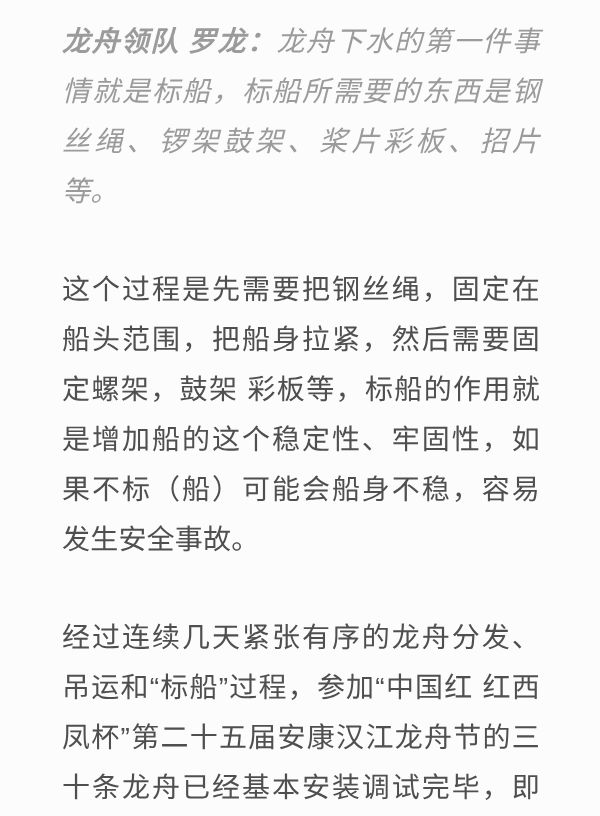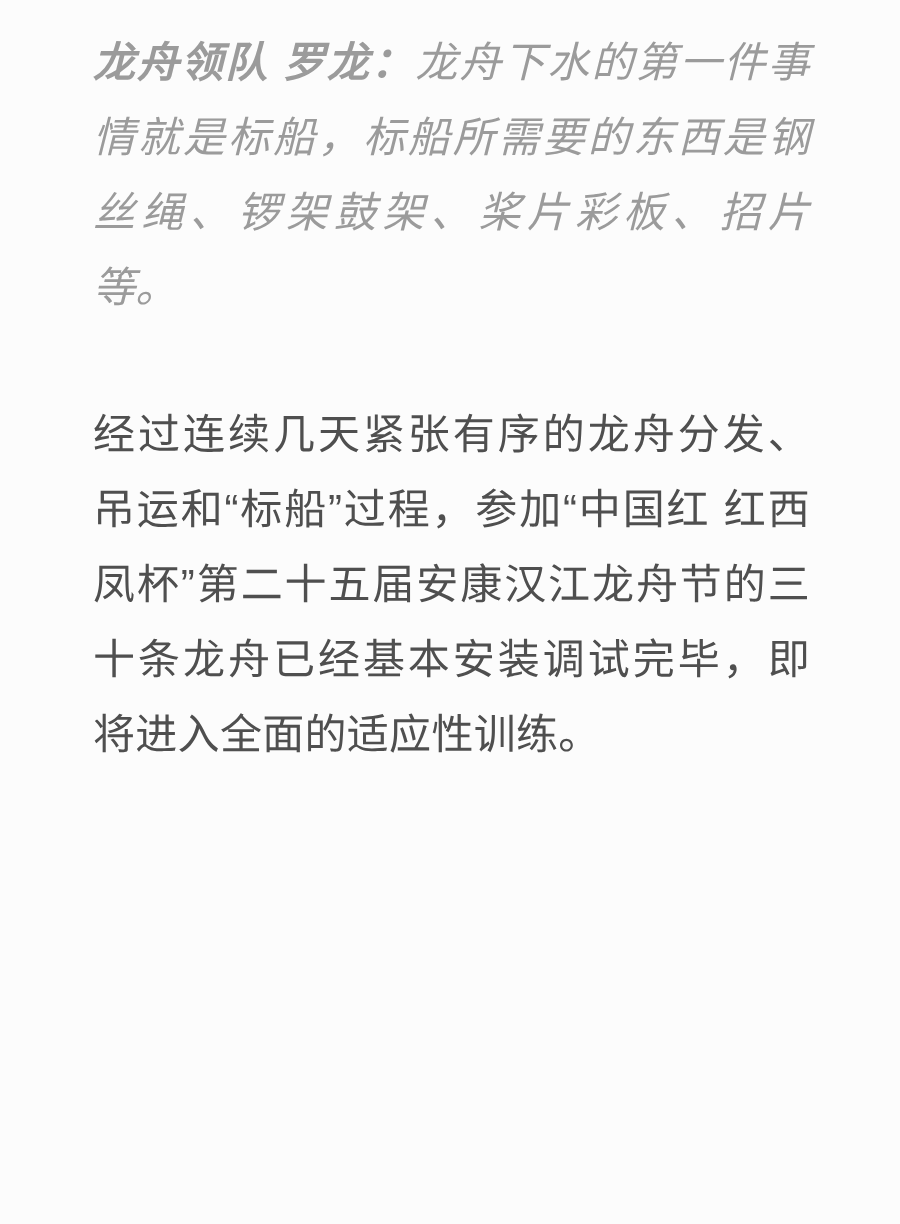--- a/index.html
+++ b/index.html
@@ -24,34 +24,36 @@
     margin: 0 0 48px 0;
     font-size: 28px;
     line-height: 50px;
     letter-spacing: 0.2px;
     text-align: justify;
     word-break: break-all;
   }
   .quote-para {
     font-style: italic;
     color: #9b9b9b;
+    font-family: Liberation Serif, serif;
   }
   .quote-para .speaker {
     font-weight: 700;
   }
   .body-para {
     color: #4f4f4f;
     font-weight: 400;
   }
 </style>
 </head>
 <body>
 
 <div class="article">
 
   <p class="para quote-para">
     <span class="speaker">龙舟领队 罗龙：</span><span>龙舟下水的第一件事情就是标船，标船所需要的东西是钢丝绳、锣架鼓架、桨片彩板、招片等。</span>
   </p>
 
+  <p class="para body-para">这个过程是先需要把钢丝绳，固定在船头范围，把船身拉紧，然后需要固定螺架，鼓架 彩板等，标船的作用就是增加船的这个稳定性、牢固性，如果不标（船）可能会船身不稳，容易发生安全事故。</p>
 
   <p class="para body-para">经过连续几天紧张有序的龙舟分发、吊运和“标船”过程，参加“中国红 红西凤杯”第二十五届安康汉江龙舟节的三十条龙舟已经基本安装调试完毕，即将进入全面的适应性训练。</p>
 
 </div>
 
 </body></html>

